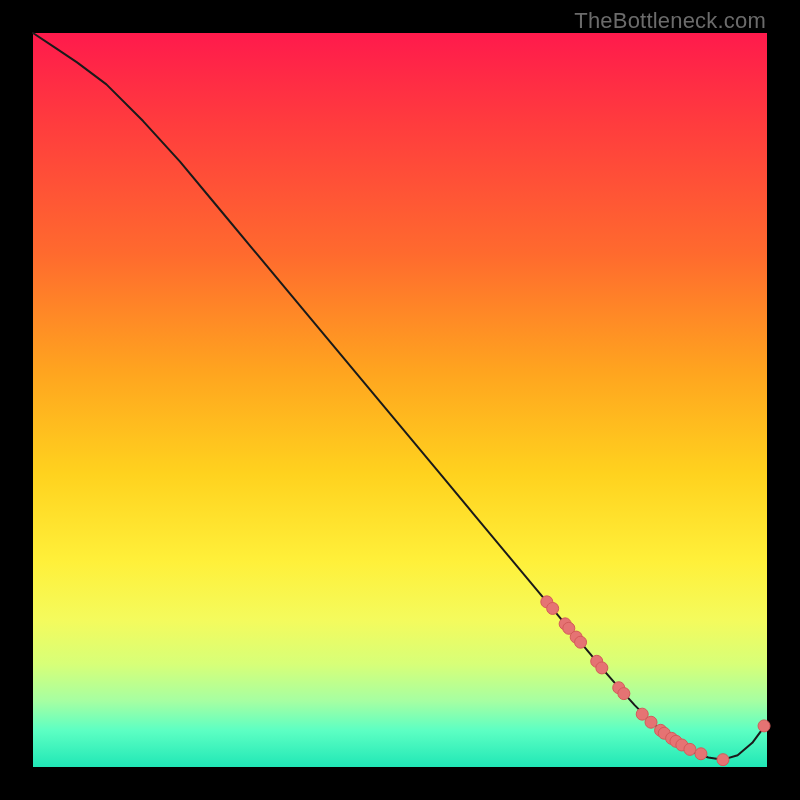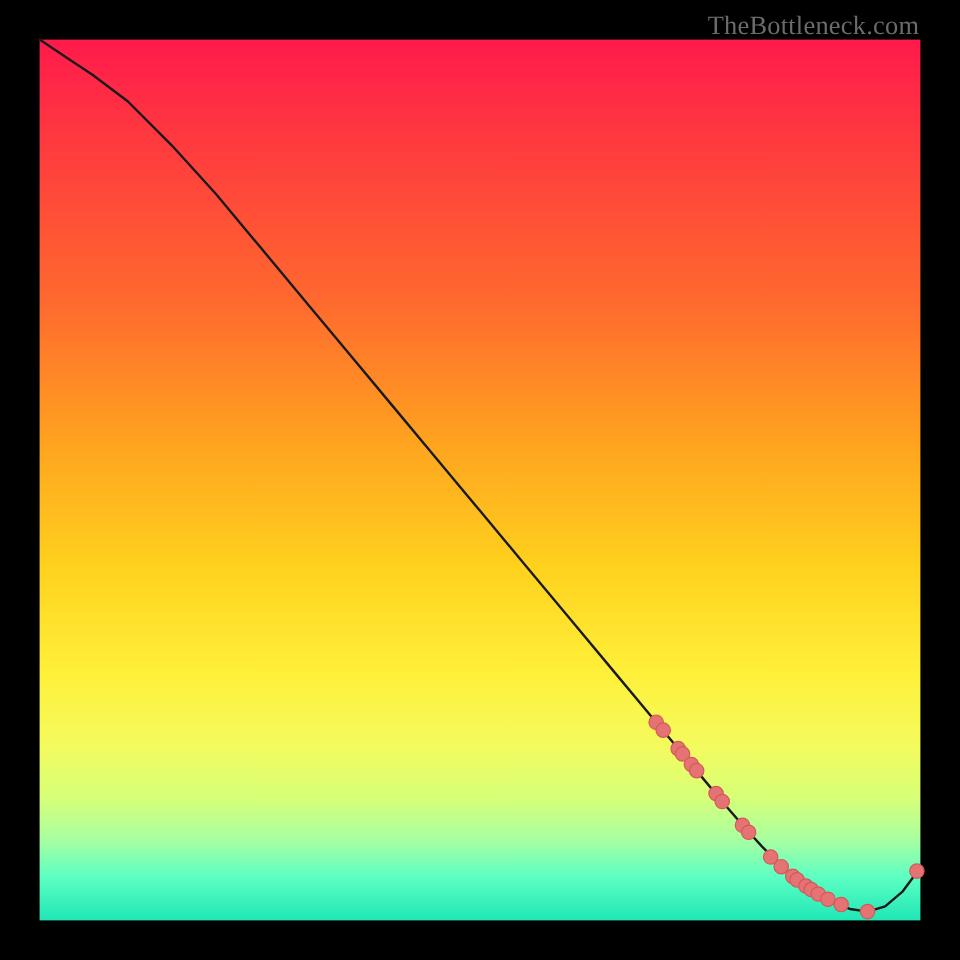--- a/index.html
+++ b/index.html
@@ -40,21 +40,20 @@
     );
   }
   .watermark {
     position: absolute;
     top: 8px;
     right: 34px;
     color: #6b6b6b;
     font-size: 22px;
     letter-spacing: 0.2px;
     user-select: none;
-    font-family: Liberation Serif, serif;
   }
   svg.curve {
     position: absolute;
     left: 0;
     top: 0;
     width: 734px;
     height: 734px;
     overflow: visible;
   }
 </style>

